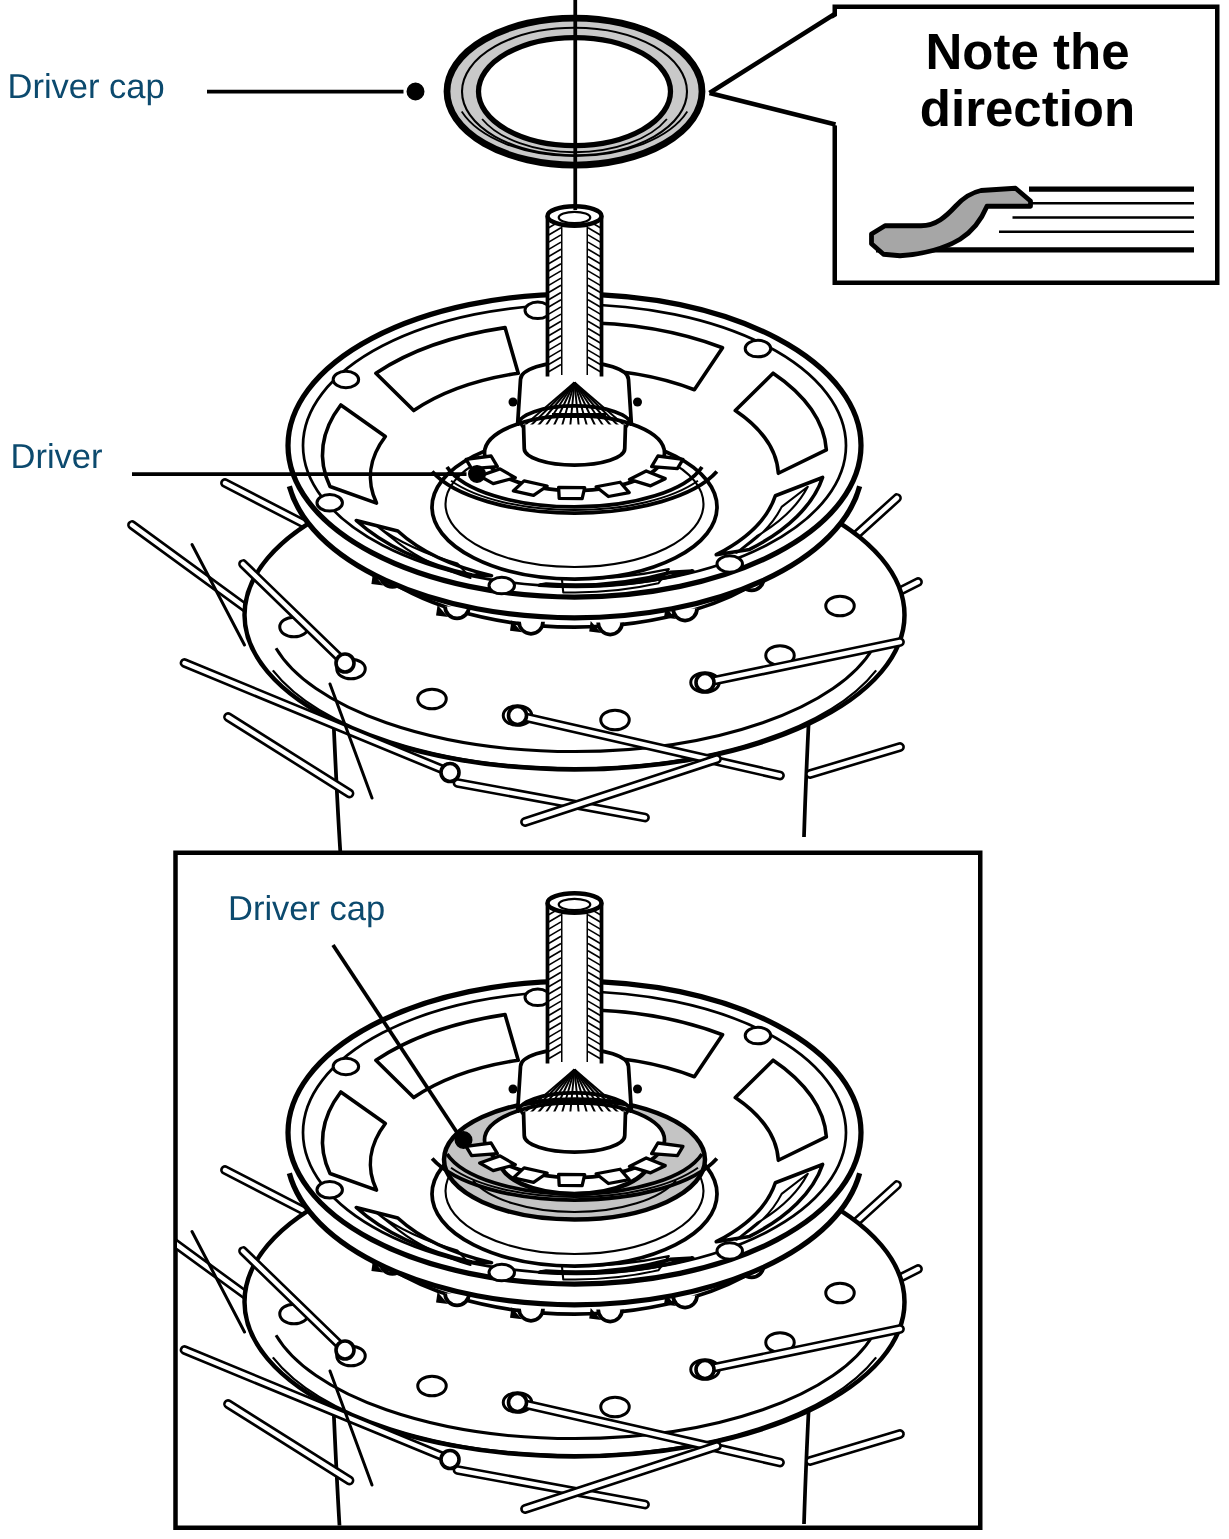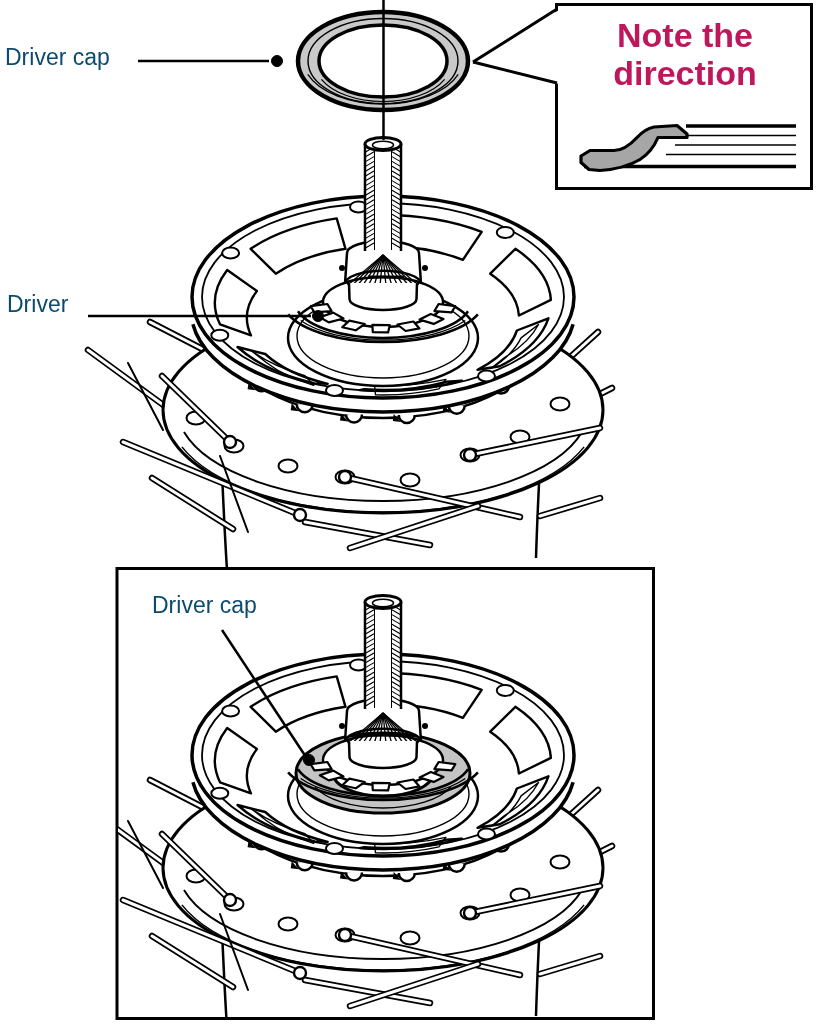--- a/index.html
+++ b/index.html
@@ -6,21 +6,21 @@
   body{
     width:819px;height:1026px;background:#ffffff;position:relative;overflow:hidden;
     font-family:"Liberation Sans", sans-serif;
   }
   svg{position:absolute;left:0;top:0;}
   .lbl{
     position:absolute;font-size:23px;color:#0c4a6e;white-space:nowrap;letter-spacing:0px;
   }
   .callout-text{
     position:absolute;left:578px;top:16px;width:214px;
-    font-weight:bold;font-size:34px;line-height:38px;text-align:center;color:#be185d;
+    font-weight:bold;font-size:34px;line-height:38px;text-align:center;color:#000000;
   }
 </style>
 </head>
 <body>
 
 <svg width="819" height="1026" viewBox="0 0 819 1026">
   <defs>
     <clipPath id="boxclip">
         <rect x="118" y="570" width="534" height="447"></rect>
       </clipPath>

